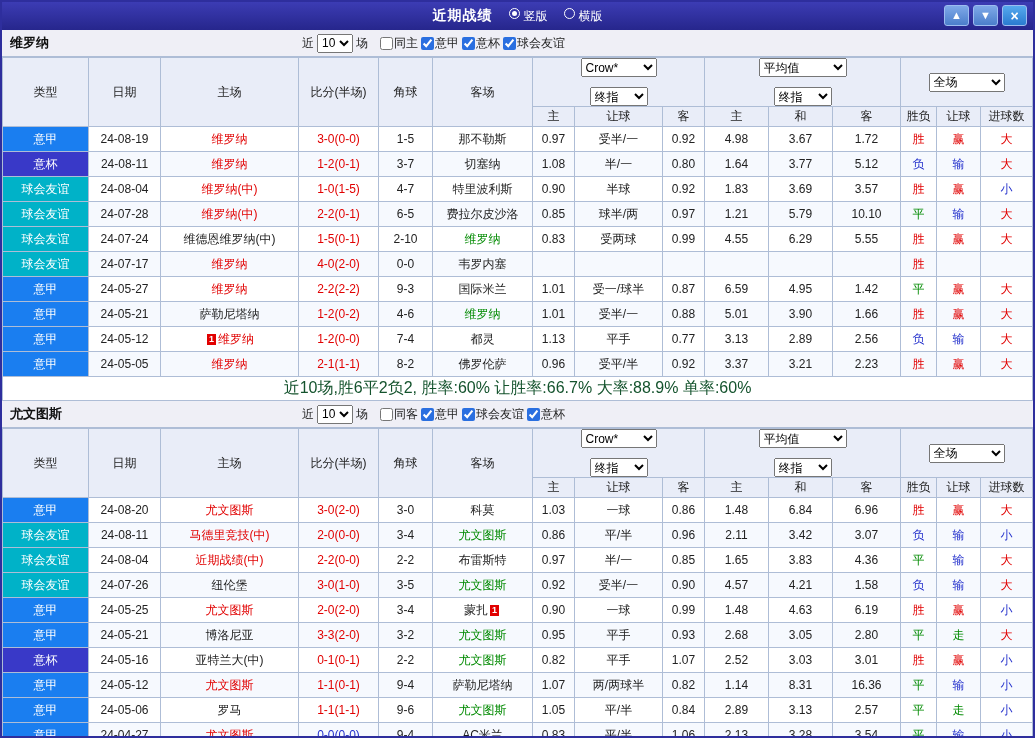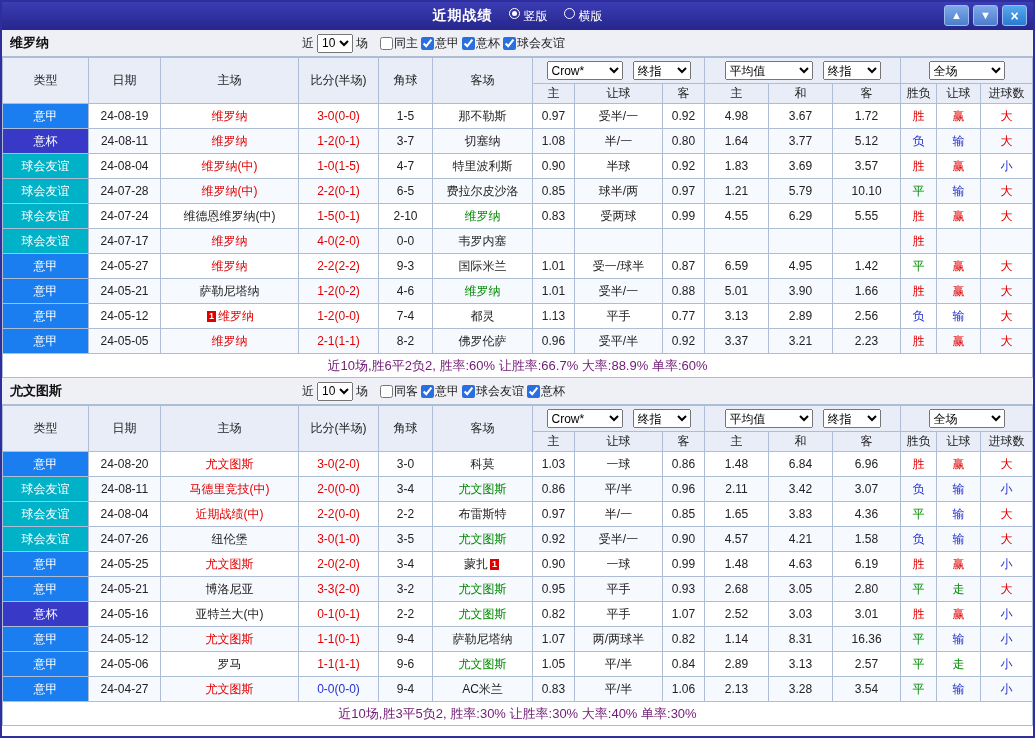--- a/index.html
+++ b/index.html
@@ -28,37 +28,37 @@
   .cb input { width:13px; height:13px; margin:0 1px 0 3px; accent-color:#2a6fe0; vertical-align:middle; }
 
   
   table { width:100%; border-collapse:collapse; table-layout:fixed; }
   th,td { border:1px solid #aebdd6; text-align:center; font-size:12px; color:#222; padding:0 2px; white-space:nowrap; overflow:hidden; vertical-align:middle; }
   thead th { background:#e9edf8; font-weight:normal; }
   thead tr.sel-row th { height:26px; }
   thead tr.sub-row th { height:20px; }
   tbody td { height:25px; }
   tbody tr:nth-child(even) td { background:#f6f9fe; }
-  .selwrap { display:flex; gap:10px; justify-content:center; align-items:center; }
+  .selwrap { display:flex; gap:10px; justify-content:center; align-items:center;flex-direction:column; }
   thead select { font-size:12px; height:19px; font-family:inherit; }
   .sel-book { width:76px; } .sel-final { width:58px; } .sel-avg { width:88px; } .sel-scope { width:76px; }
 
   td.typ { color:#fff; }
   .t-league  { background:#1a7ef0 !important; }
   .t-cup     { background:#3939c8 !important; }
   .t-friendly{ background:#00b2c8 !important; }
 
   .c-red   { color:#e10000; }
   .c-green { color:#008a00; }
   .c-blue  { color:#2330cc; }
   .c-black { color:#1c1c1c; }
 
   .redcard { display:inline-block; background:#e10000; color:#fff; font-size:9px; line-height:11px; min-width:9px; padding:0 1px; margin:0 2px; vertical-align:1px; font-weight:bold; }
 
-  tfoot td.summary-cell { height:24px; color:#701a75; background:#fff; font-size:13px; }
+  tfoot td.summary-cell { height:24px; color:#14532d; background:#fff; font-size:16px; }
 </style>
 </head>
 <body>
 
 <div class="window">
   <div class="titlebar">
     <div class="title-group">
       <span class="title">近期战绩</span>
       <label class="radio">
         <span class="rdot checked"></span>

